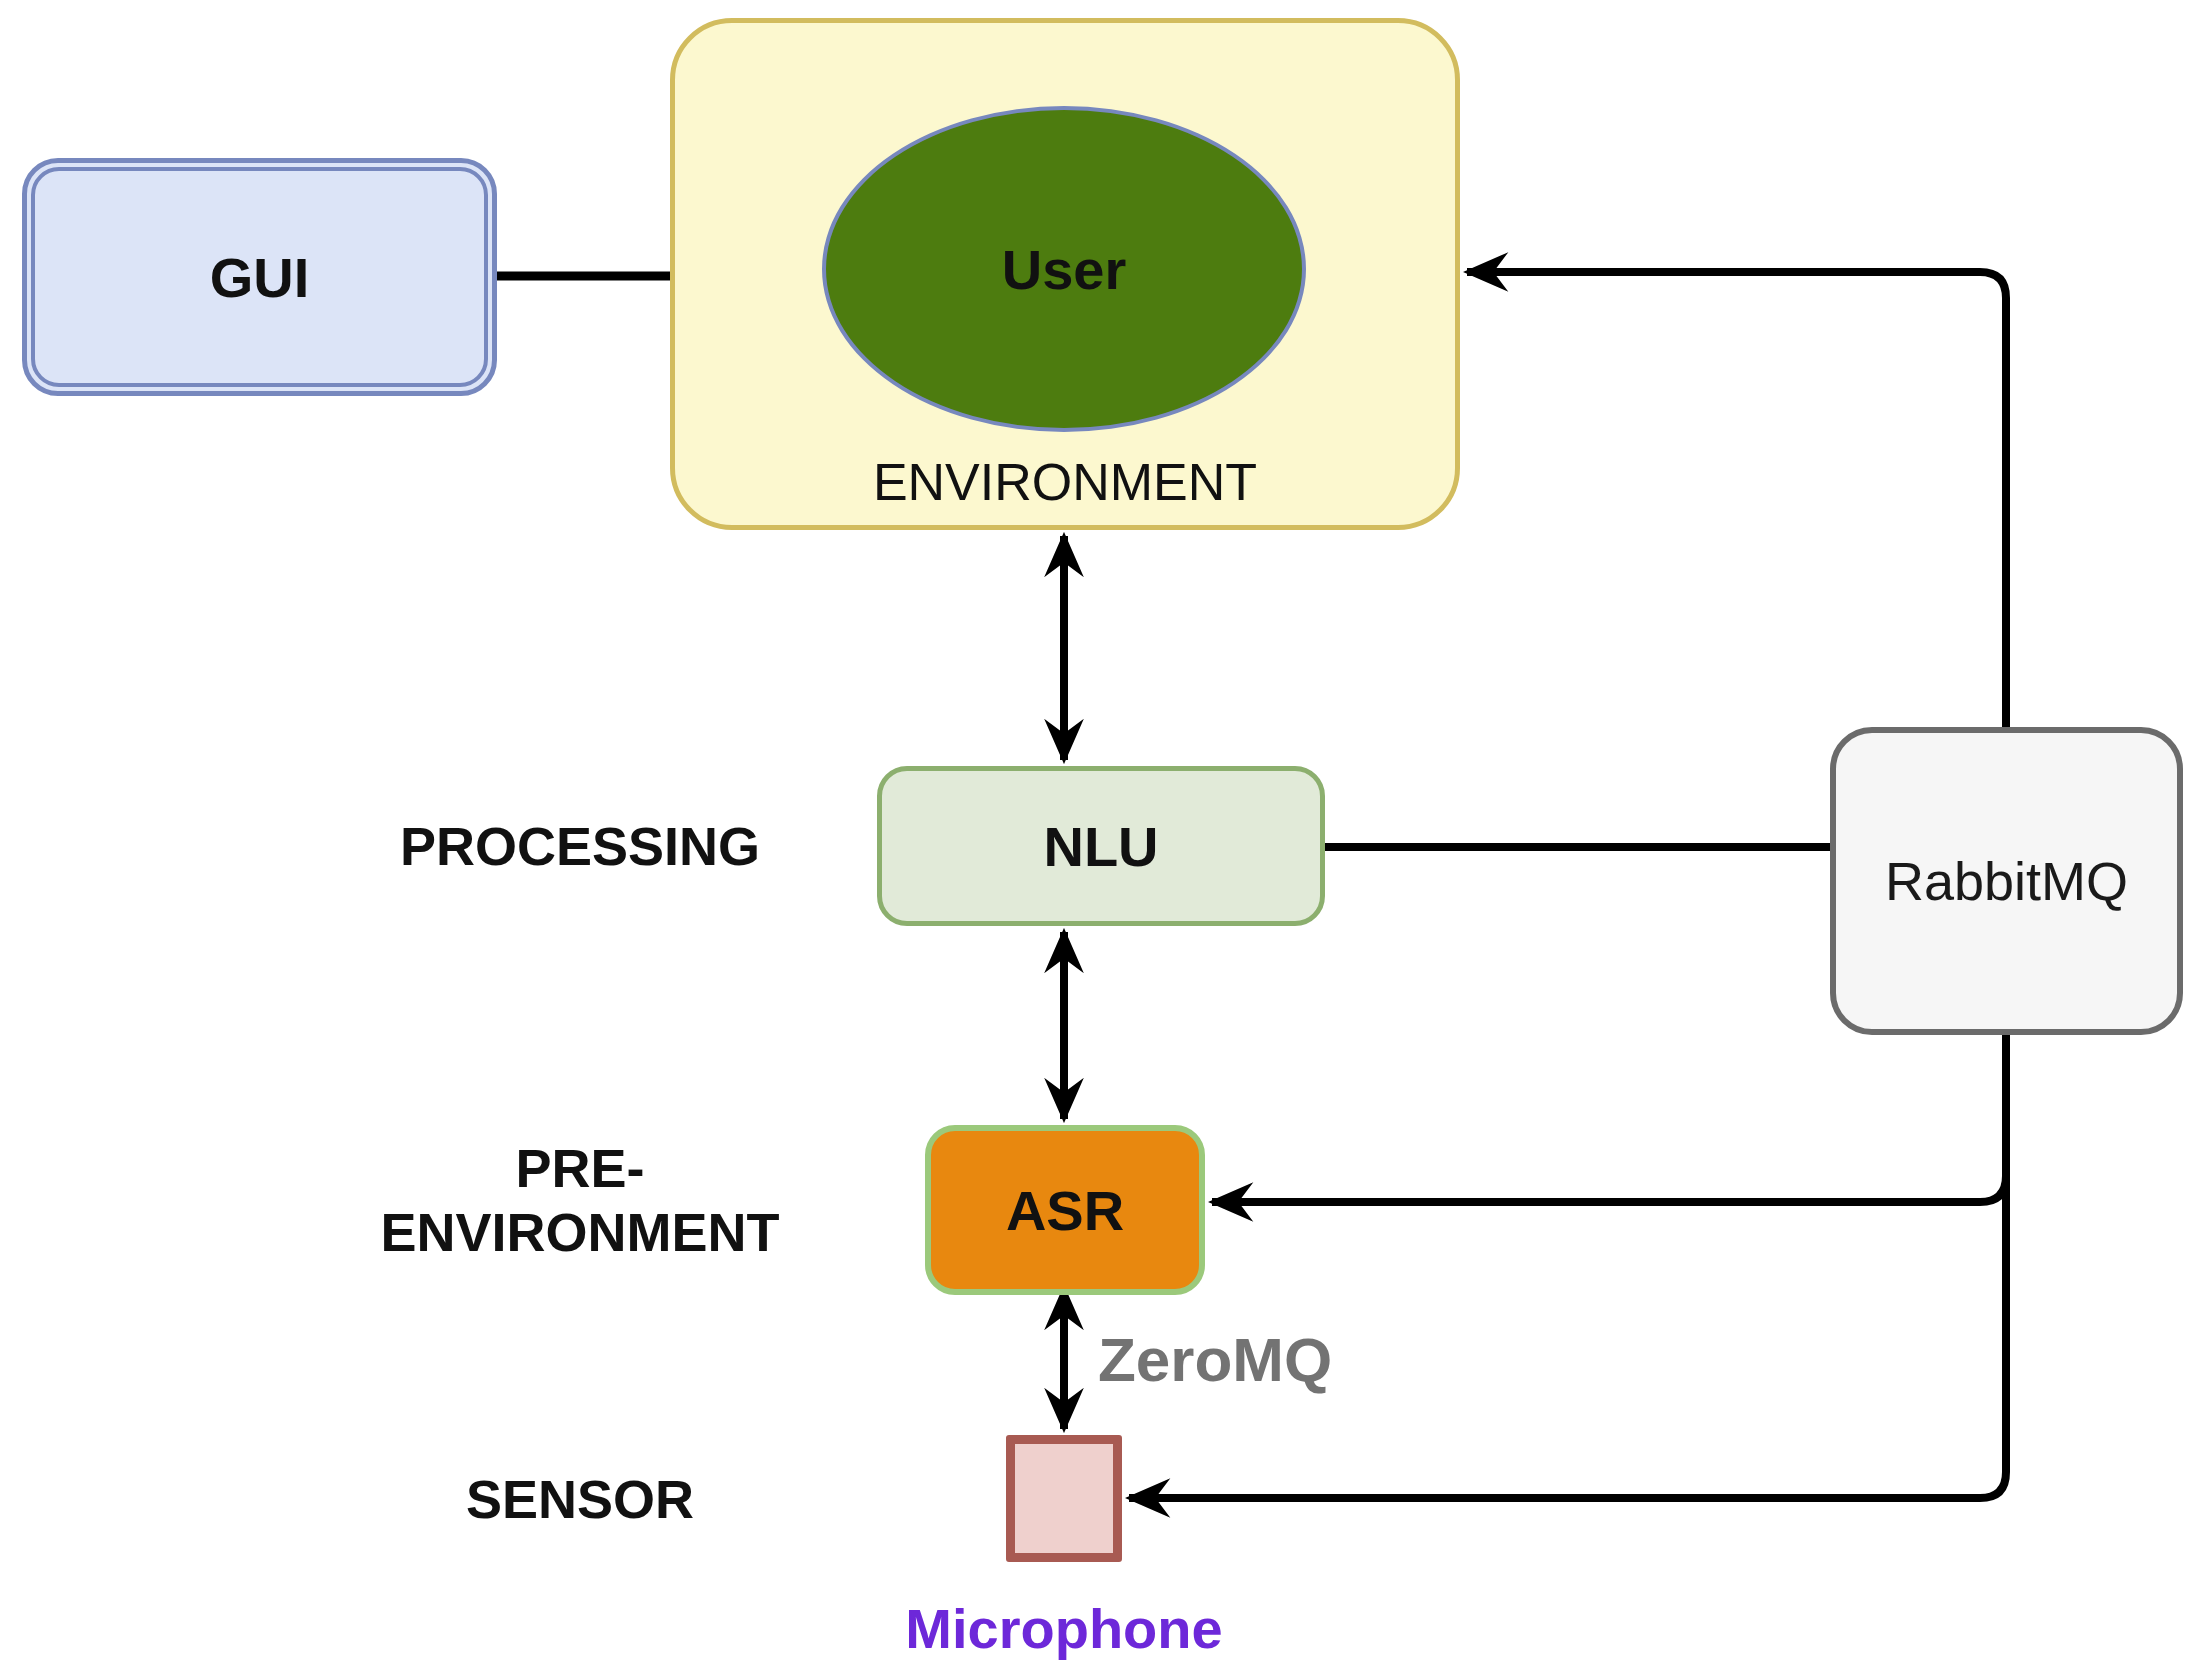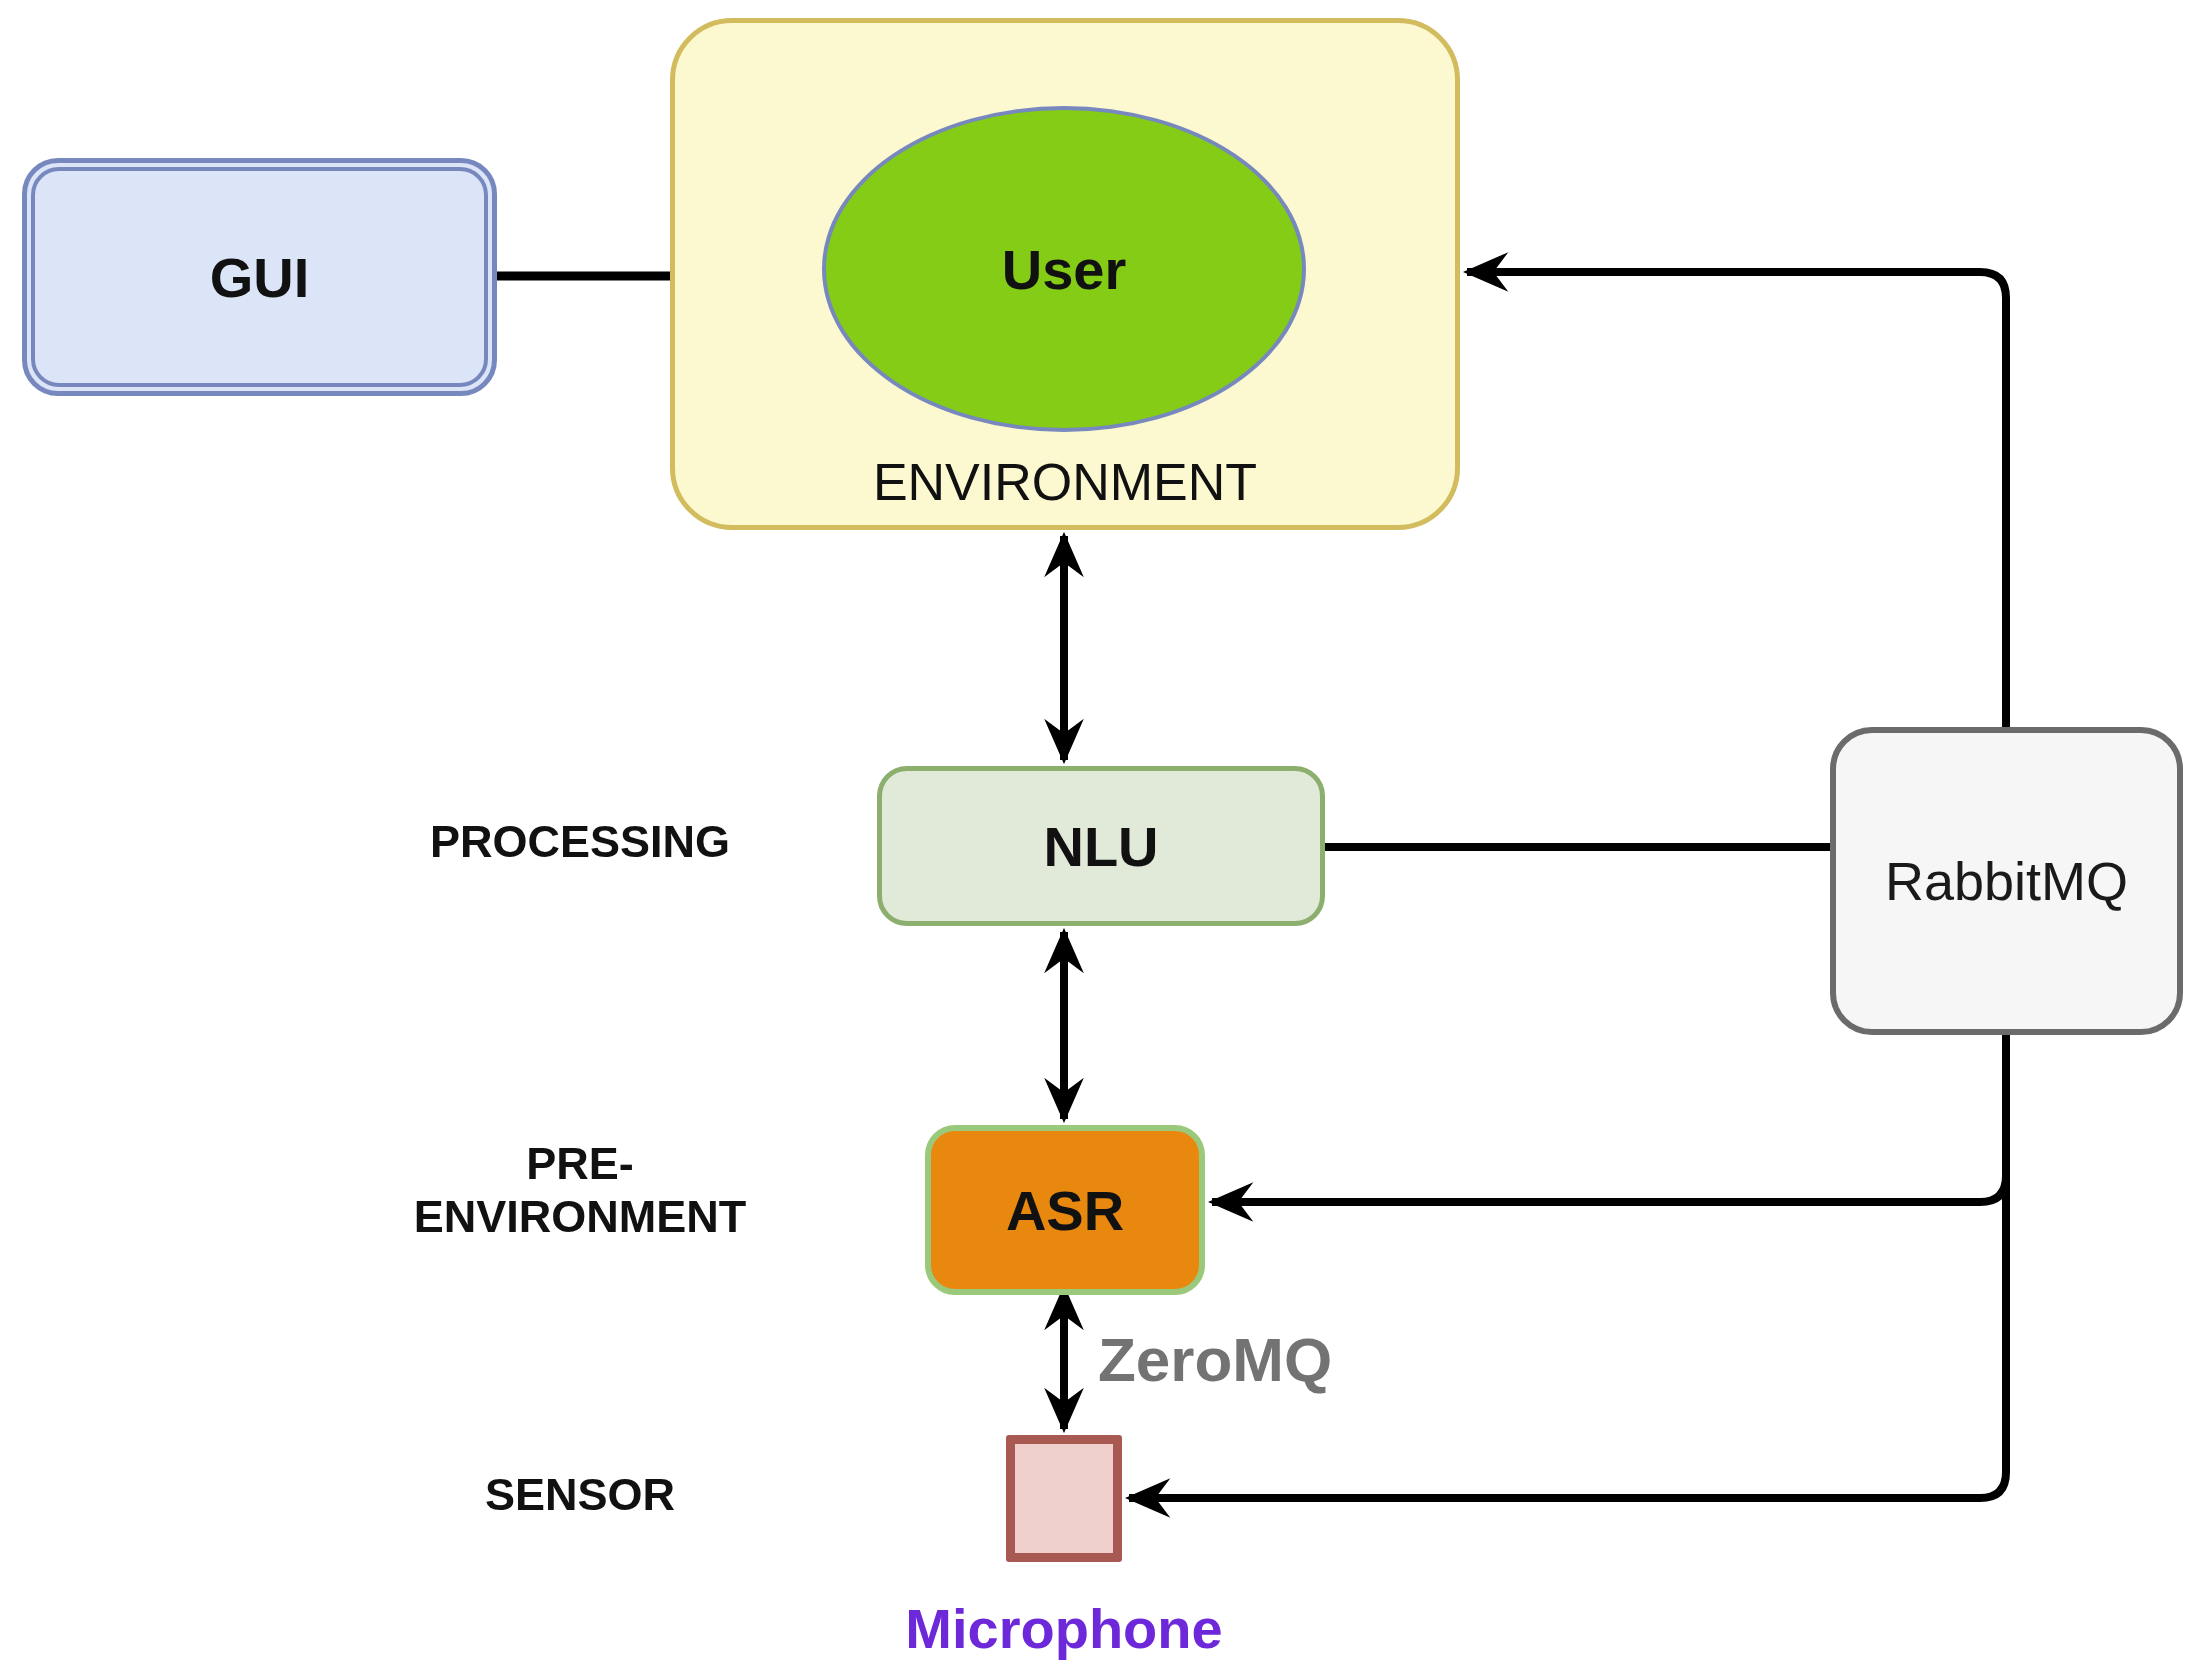--- a/index.html
+++ b/index.html
@@ -39,21 +39,21 @@
     left:670px;top:18px;width:790px;height:512px;
     background:#FCF8CF;border:5px solid #D2BC5E;border-radius:62px;
   }
   .env-label{
     position:absolute;left:670px;top:452px;width:790px;
     text-align:center;font-weight:normal;font-size:52px;color:#111111;
   }
   
   .user{
     left:822px;top:106px;width:484px;height:326px;
-    background:#84cc16;border:4px solid #7788BE;border-radius:50%;
+    background:#4d7c0f;border:4px solid #7788BE;border-radius:50%;
   }
   
   .nlu{
     left:877px;top:766px;width:448px;height:160px;
     background:#E1EAD8;border:5px solid #8CAF6E;border-radius:30px;
   }
   
   .asr{
     left:925px;top:1125px;width:280px;height:170px;
     background:#E8880F;border:6px solid #9BC97B;border-radius:30px;
@@ -65,21 +65,21 @@
   }
   
   .rabbitmq{
     left:1830px;top:727px;width:353px;height:308px;
     background:#F6F6F6;border:6px solid #6B6B6B;border-radius:42px;
     font-weight:normal;font-size:54px;color:#1a1a1a;
   }
   
   .section-label{
     position:absolute;left:330px;width:500px;
-    text-align:center;font-weight:bold;font-size:45px;color:#111111;
+    text-align:center;font-weight:bold;font-size:54px;color:#111111;
     line-height:1.18;white-space:pre-line;
   }
   .processing{top:815px;}
   .preprocessing{top:1137px;}
   .sensor{top:1468px;}
   
   .mic-label{
     position:absolute;left:814px;top:1596px;width:500px;
     text-align:center;font-weight:bold;font-size:56px;color:#6d28d9;
   }

